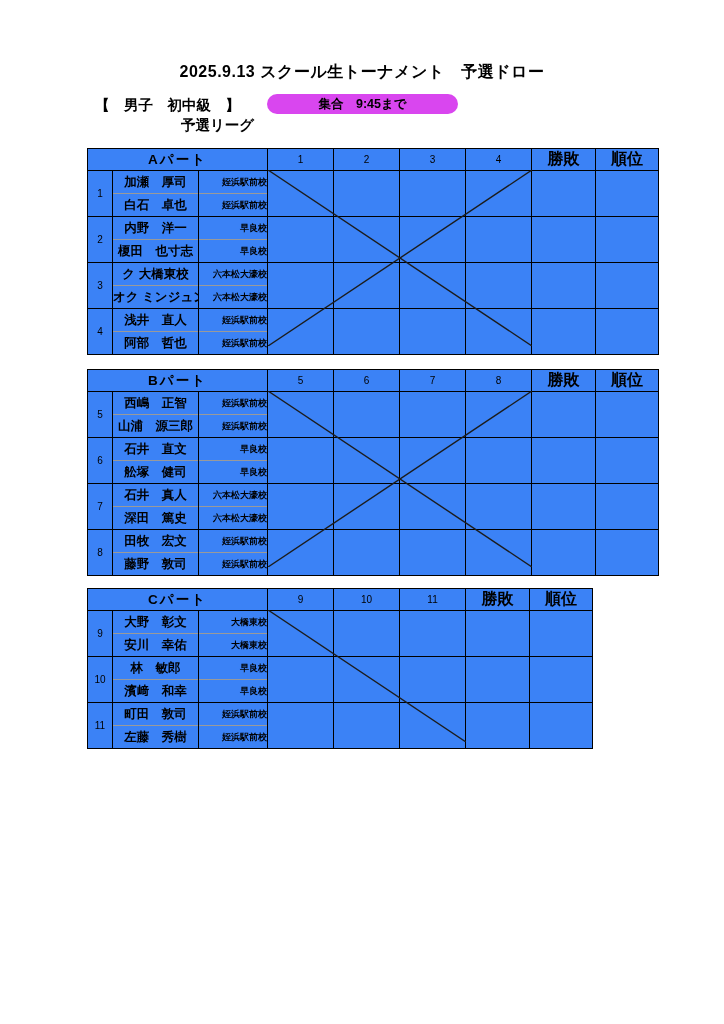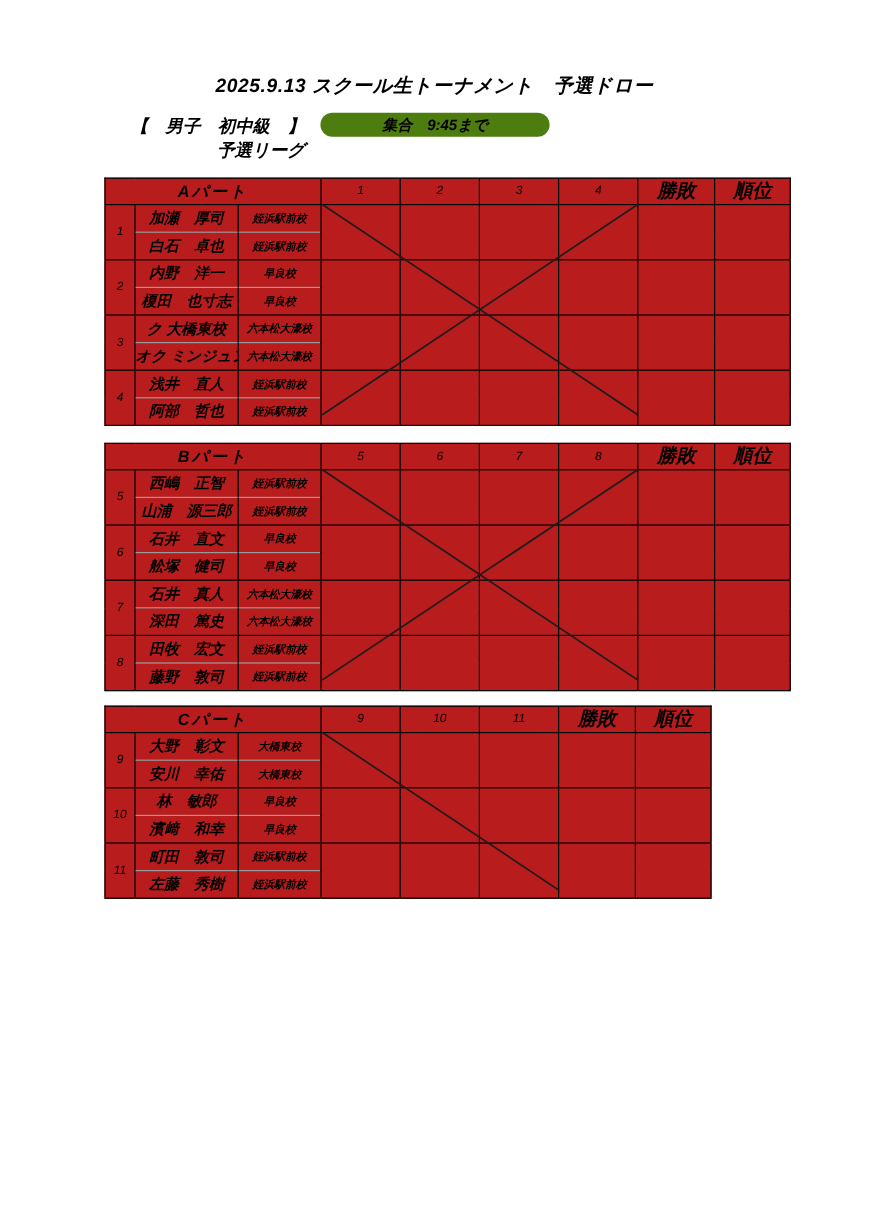--- a/index.html
+++ b/index.html
@@ -1,56 +1,56 @@
 <!DOCTYPE html>
 <html><head>
 <meta charset="utf-8">
 <style>
   html,body { margin:0; padding:0; background:#ffffff; }
   body { font-family:"Liberation Sans", sans-serif; color:#000; }
-  .page { position:relative; width:696px; height:1024px; background:#fff; overflow:hidden;font-style:italic; }
+  .page { position:relative; width:696px; height:1024px; background:#fff; overflow:hidden; }
 
   .doc-title { position:absolute; left:0; top:62px; width:724px; text-align:center;
                font-size:16px; font-weight:bold; letter-spacing:0.5px; }
-  .category  { position:absolute; left:109px;  top:96px;  font-size:14.5px; font-weight:bold; }
+  .category  { position:absolute; left:95px;  top:96px;  font-size:14.5px; font-weight:bold; }
   .stage     { position:absolute; left:137px; top:116px; font-size:14.5px; font-weight:bold;margin-left:44px; }
   .notice    { position:absolute; left:267px; top:94px; width:191px; height:20px;
                text-align:center; line-height:20px; font-size:12.5px; font-weight:bold; }
 
   .tbl { position:absolute; }
-  .tbl table { border-collapse:collapse; table-layout:fixed; border:1.5px solid #000; background:#b91c1c; }
+  .tbl table { border-collapse:collapse; table-layout:fixed; border:1.5px solid #000; background:#3b82f6; }
   .tbl td { padding:0; margin:0; text-align:center; vertical-align:middle; overflow:hidden; }
 
   .tbl thead td { height:21px; border-bottom:1.5px solid #000; border-left:1px solid #000; }
   .tbl thead td.part { border-left:none; font-size:13.5px; font-weight:bold; letter-spacing:2px; }
   .tbl thead td.rh   { font-size:10px; font-weight:normal; }
   .tbl thead td.lbl  { font-size:16px; font-weight:bold; }
 
   .tbl tbody td { border-left:1px solid #000; }
   .tbl tbody td.num { border-left:none; font-size:10px; }
   .tbl tbody.pair { border-bottom:1.5px solid #000; }
   .tbl tr.r1 td { height:22px; }
   .tbl tr.r2 td { height:22px; }
   .tbl tr.r2 td.sub { border-top:1px solid #9a9a9a;margin-top:40px; }
 
   .tbl td.name   { font-size:12.5px; font-weight:bold; white-space:nowrap; }
-  .tbl td.school { font-size:9px;    font-weight:bold; white-space:nowrap; }
+  .tbl td.school { font-size:9px;    font-weight:bold; white-space:nowrap;text-align:right; }
 
   .diag { position:absolute; pointer-events:none; }
   .diag line { stroke:#1c1c1c; stroke-width:1.4; }
 </style>
 </head>
 <body>
 
 <div class="page">
 
   <div class="doc-title">2025.9.13 スクール生トーナメント　予選ドロー</div>
   <div class="category">【　男子　初中級　】</div>
   <div class="stage">予選リーグ</div>
-  <div class="notice" style="background:#4d7c0f;border-radius:10px;">集合　9:45まで</div>
+  <div class="notice" style="background:#d946ef;border-radius:10px;">集合　9:45まで</div>
 
   <div class="tbl" style="left:87px; top:148px;">
     <table style="width:571px;">
       <colgroup>
         <col style="width:25px">
           <col style="width:86px">
           <col style="width:69px">
         <col style="width:66px">
           <col style="width:66px">
           <col style="width:66px">

